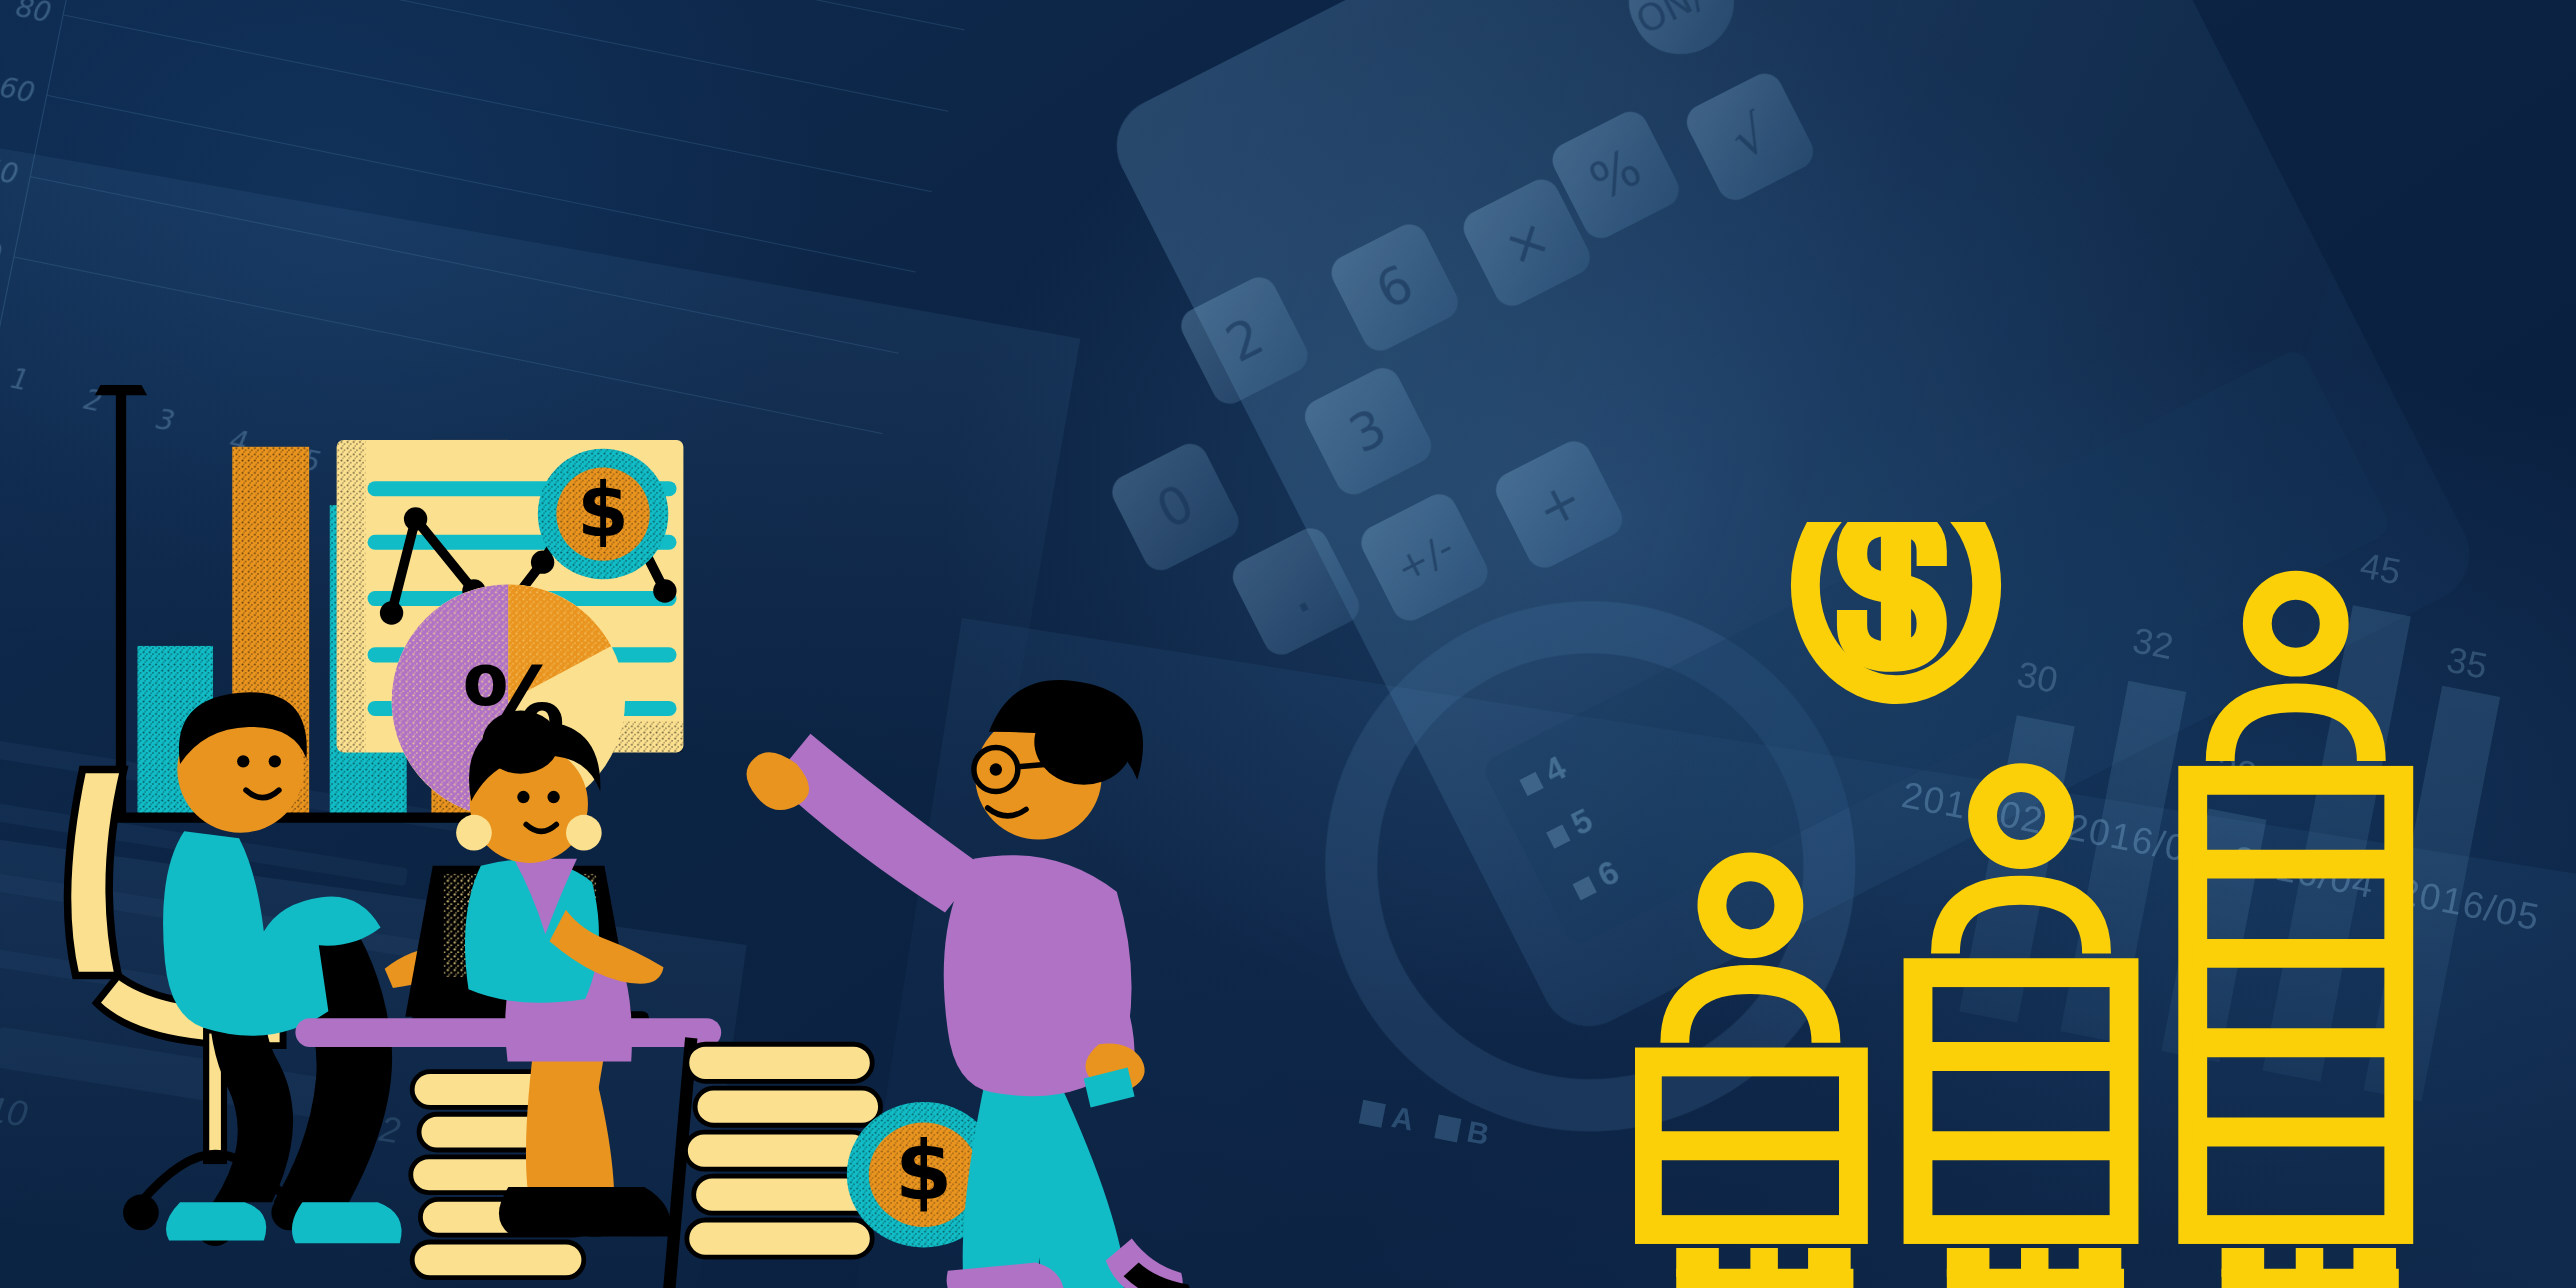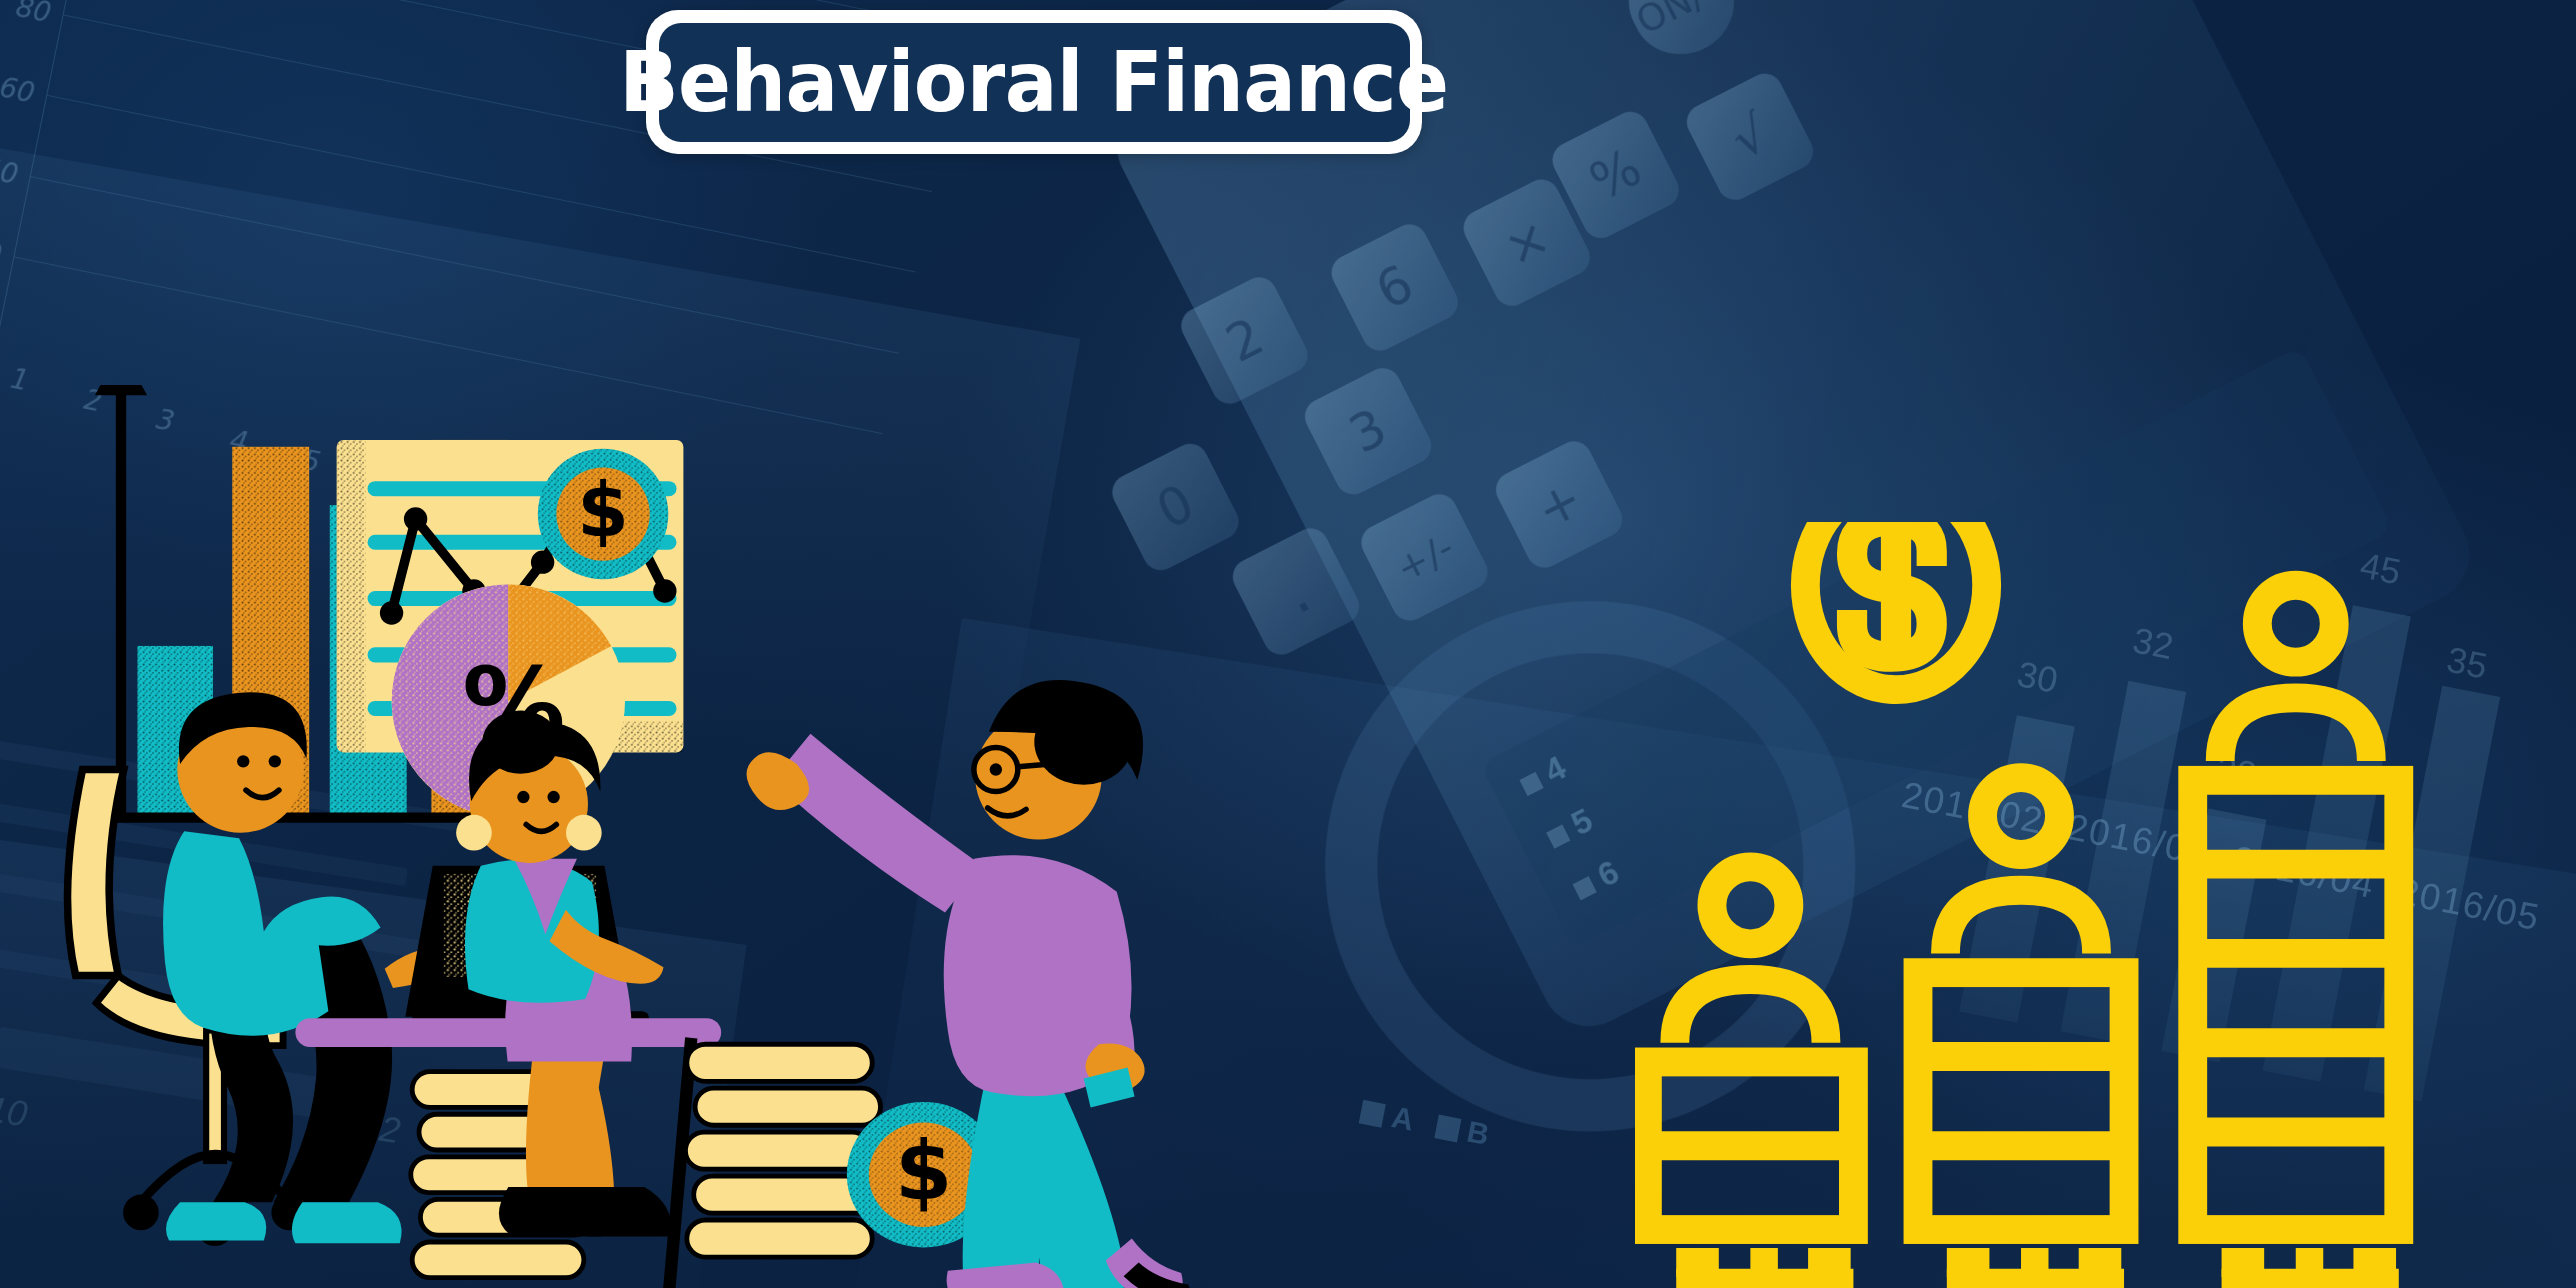--- a/index.html
+++ b/index.html
@@ -183,25 +183,20 @@
     <div class="bn" style="left:100px;top:199px;">32</div>
     <div class="bn" style="left:206px;top:309px;">22</div>
     <div class="bn" style="left:309px;top:82px;">45</div>
     <div class="bn" style="left:412px;top:158px;">35</div>
   </div>
 
   <div class="bgdates">
     <span>2016/02</span><span>2016/03</span><span>2016/04</span><span>2016/05</span>
   </div>
 
-  <div id="title-card">
-    <div id="title-inner">
-      <div id="title-text">Behavioral Finance</div>
-    </div>
-  </div>
 
   <div id="illus">
     <svg viewBox="0 0 1900 1315" xmlns="http://www.w3.org/2000/svg">
       <defs>
         <pattern id="spk" width="9" height="9" patternUnits="userSpaceOnUse">
           <rect width="9" height="9" fill="none"></rect>
           <circle cx="2" cy="2" r="1.5" fill="#000"></circle>
           <circle cx="6.5" cy="5" r="1.1" fill="#000"></circle>
           <circle cx="4" cy="7.8" r="0.9" fill="#000"></circle>
         </pattern>

